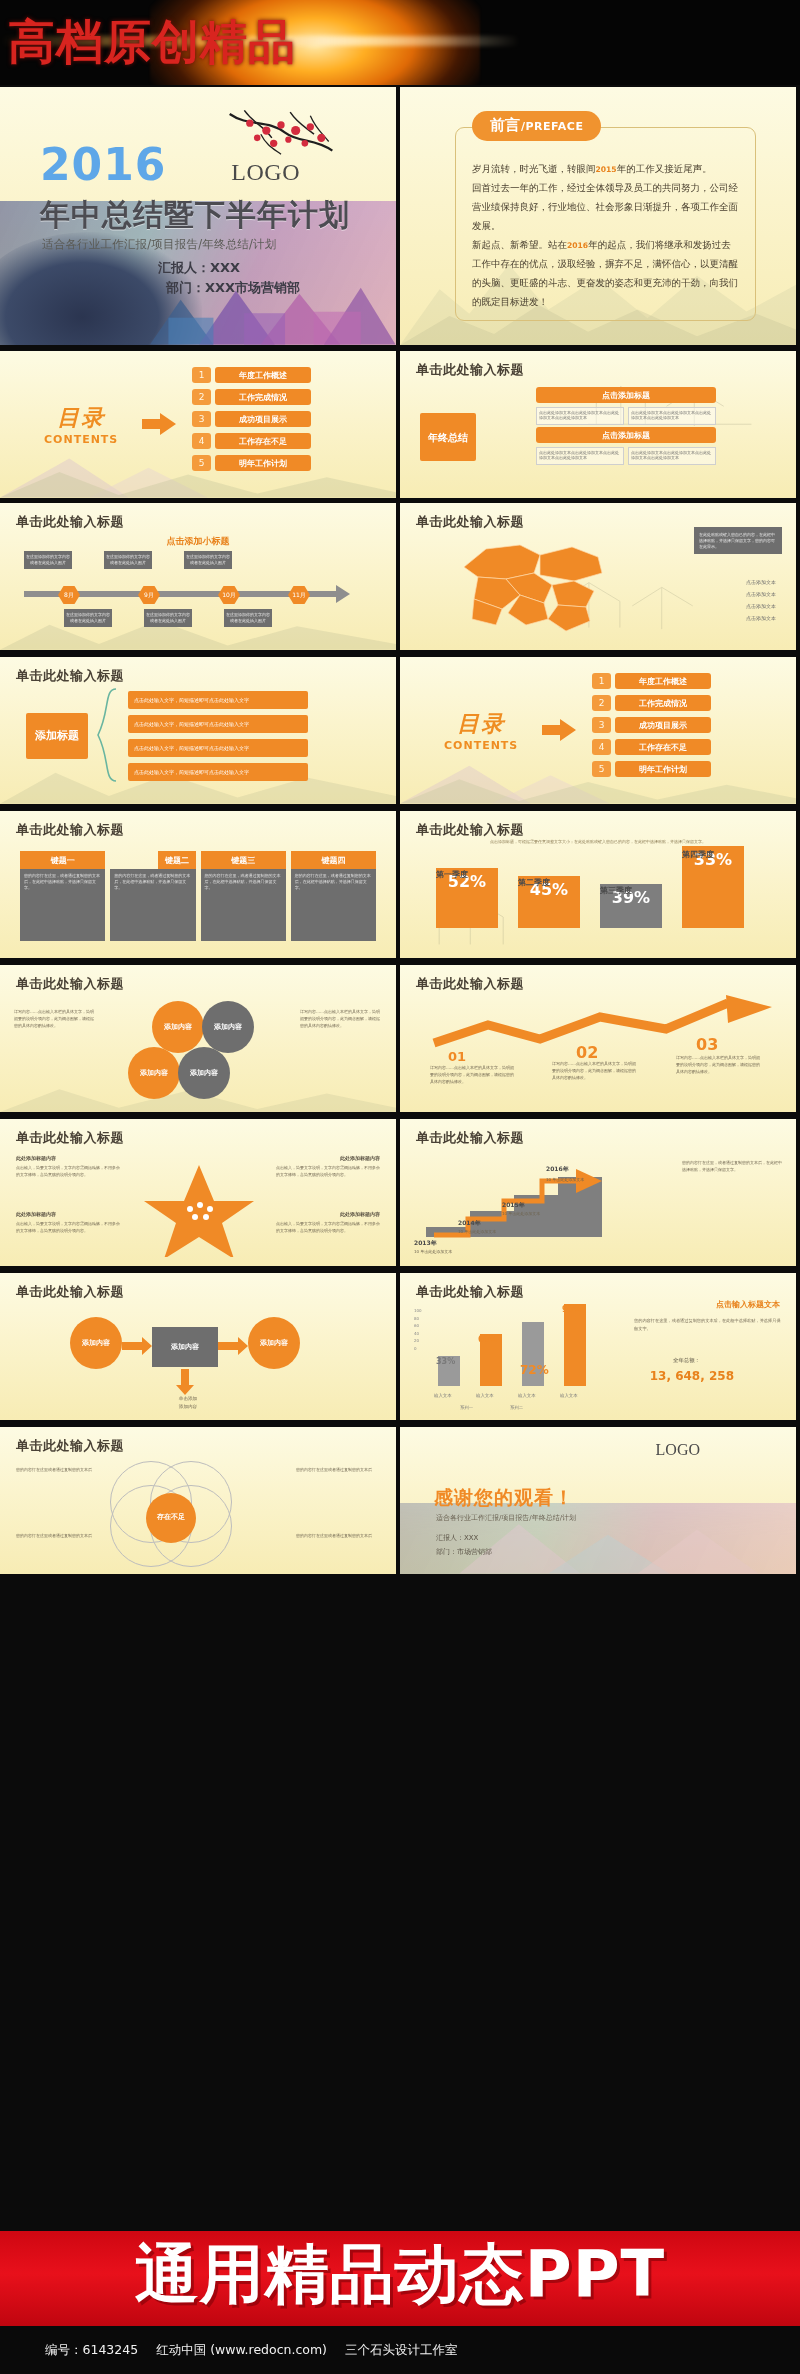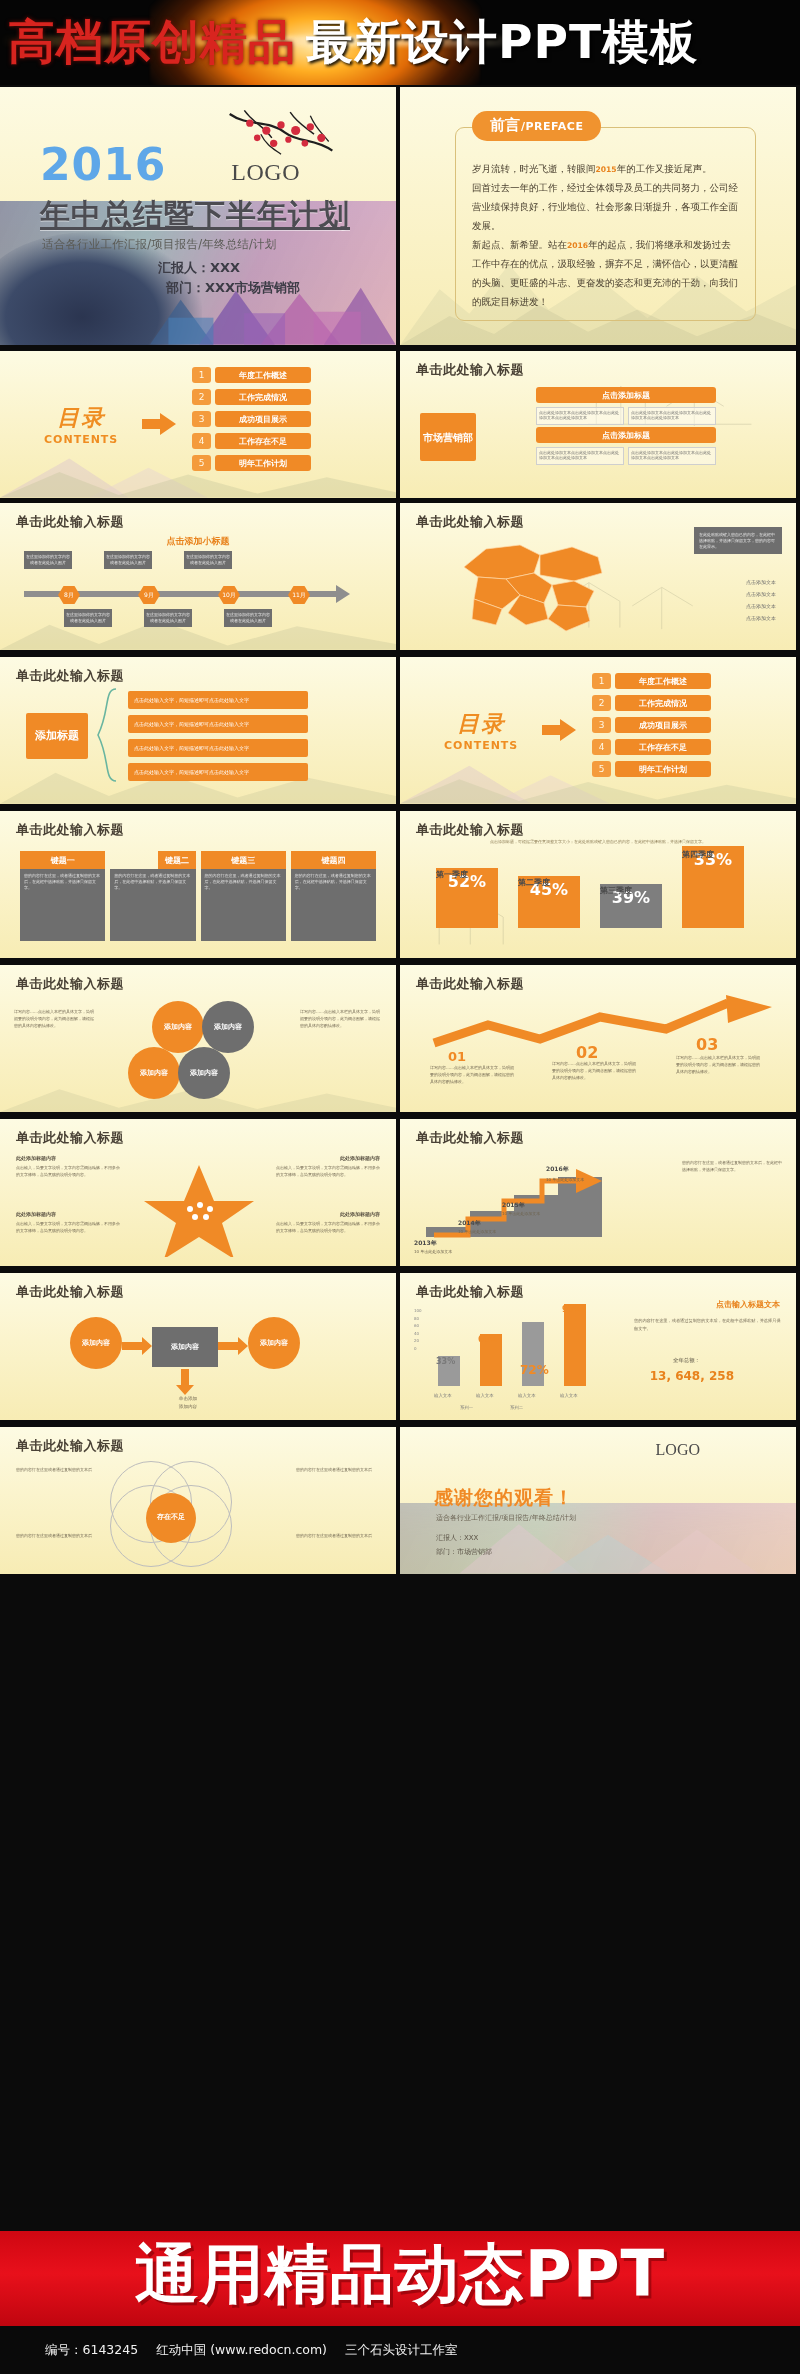--- a/index.html
+++ b/index.html
@@ -87,21 +87,20 @@
     position:absolute; right:0; bottom:0; width:62%; height:62%;
   }
   .cover-2016 {
     position:absolute; left:22px; top:27px;
     font-size:25px; font-weight:bold; color:#5ea7e8; letter-spacing:1px;
   }
   .cover-title {
     position:absolute; left:22px; top:56px;
     font-size:18px; font-weight:bold; color:#4c4c52; letter-spacing:1px;
     text-shadow:0 1px 0 rgba(255,255,255,.5);
-    text-decoration:underline;
   }
   .cover-sub {
     position:absolute; left:23px; top:80px;
     font-size:7.5px; color:#5b5b56; letter-spacing:.2px;
   }
   .cover-meta1 { position:absolute; left:100px; top:96px; font-size:8.5px; color:#3c3c46; font-weight:bold;}
   .cover-meta2 { position:absolute; left:108px; top:110px; font-size:8.5px; color:#3c3c46; font-weight:bold;}
   .plum {
     position:absolute; right:14px; top:6px; width:78px; height:46px;
   }
@@ -308,21 +307,20 @@
 </head>
 <body>
 
 <div class="page">
 
   <div class="topbanner">
     <div class="glow"></div>
     <div class="ray"></div>
     <div class="tbtext">
       <span class="tb-red">高档原创精品</span>
-      <span class="tb-white">最新设计PPT模板</span>
     </div>
   </div>
 
   <div class="grid">
 
     <div class="row" style="height:262px;">
 
       <div class="slide L wide" style="height:258px;">
         <div class="paper"></div>
         <div class="cover-photo">
@@ -439,21 +437,21 @@
       <div class="slide R wide">
         <div class="paper"></div>
         <div class="ink-house" style="right:2%; top:2%; width:60%; height:50%;">
           <svg viewBox="0 0 200 90" width="100%" height="100%">
             <path d="M10,60 L40,40 L70,60 M40,40 L40,86 M10,60 L10,86 M70,60 L70,86" stroke="#8a8a70" fill="none" stroke-width="1"></path>
             <path d="M96,64 L130,42 L166,64 M130,42 L130,88" stroke="#8a8a70" fill="none" stroke-width="1"></path>
             <path d="M0,86 L200,86" stroke="#8a8a70" stroke-width="1"></path>
           </svg>
         </div>
         <div class="vtitle" style="left:16px; top:10px; font-size:13px;">单击此处输入标题</div>
-        <div class="org-left" style="left:20px; top:62px; width:56px; height:48px; font-size:10px;">市场营销部</div>
+        <div class="org-left" style="left:20px; top:62px; width:56px; height:48px; font-size:10px;">年终总结</div>
         <div class="obar org-top" style="left:136px; top:36px; width:180px; height:16px; font-size:8px;">点击添加标题</div>
         <div class="obar org-mid" style="left:136px; top:76px; width:180px; height:16px; font-size:8px;">点击添加标题</div>
         <div class="org-cell" style="left:136px; top:56px; width:88px; height:18px; font-size:4px;">点击此处添加文本点击此处添加文本点击此处添加文本点击此处添加文本</div>
         <div class="org-cell" style="left:228px; top:56px; width:88px; height:18px; font-size:4px;">点击此处添加文本点击此处添加文本点击此处添加文本点击此处添加文本</div>
         <div class="org-cell" style="left:136px; top:96px; width:88px; height:18px; font-size:4px;">点击此处添加文本点击此处添加文本点击此处添加文本点击此处添加文本</div>
         <div class="org-cell" style="left:228px; top:96px; width:88px; height:18px; font-size:4px;">点击此处添加文本点击此处添加文本点击此处添加文本点击此处添加文本</div>
       </div>
     </div>
 
     <div class="row" style="height:152px; margin-top:2px;">

